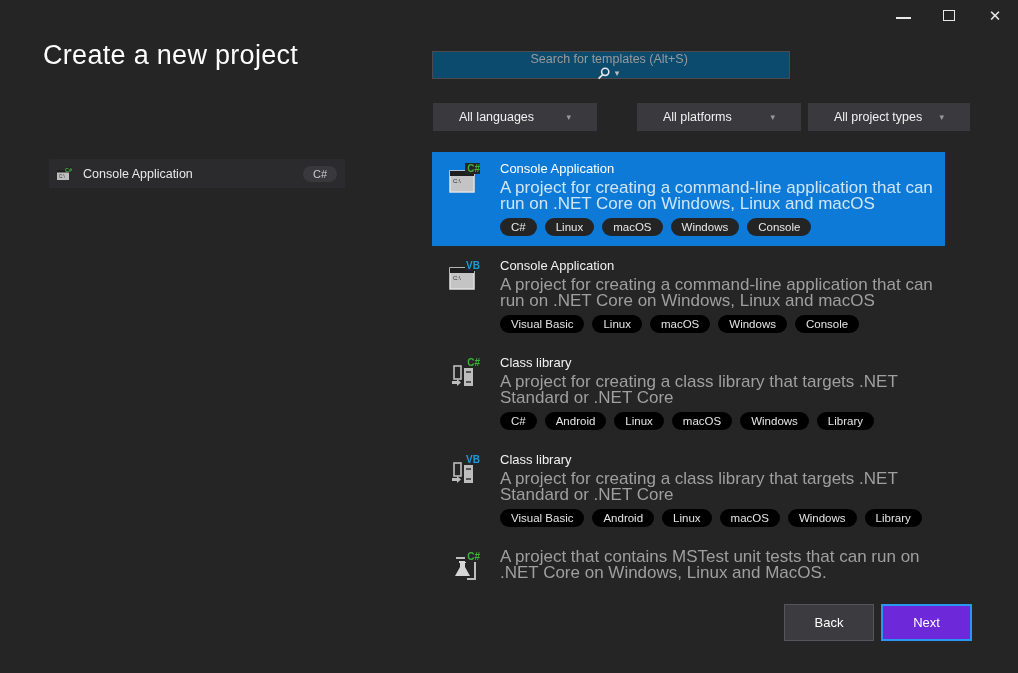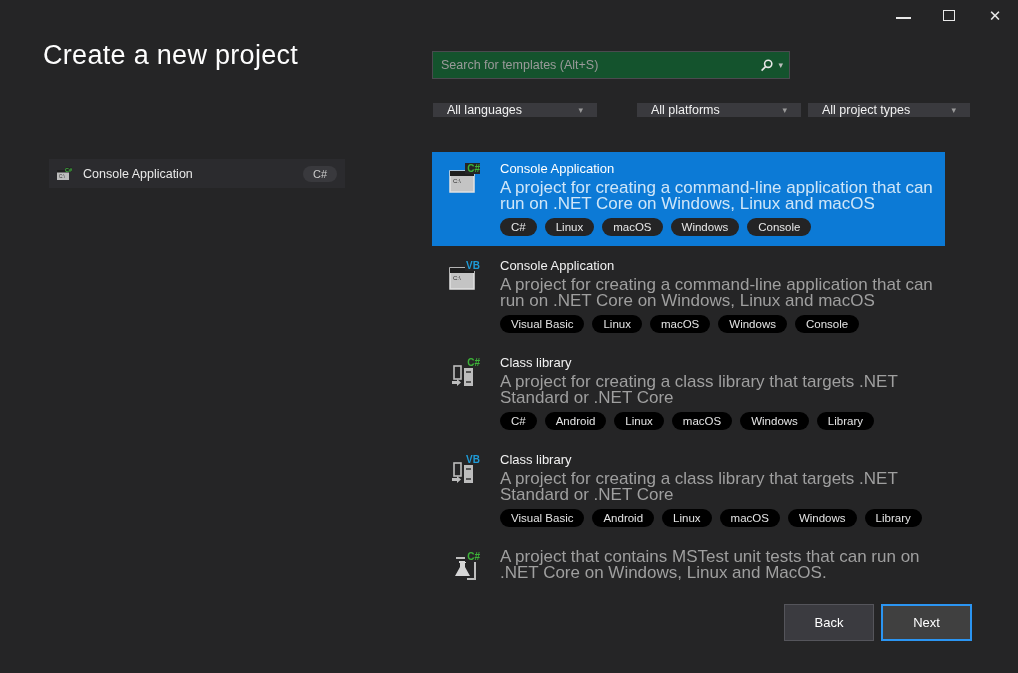--- a/index.html
+++ b/index.html
@@ -15,35 +15,35 @@
   .win-btn { width:46px; height:30px; display:flex; align-items:center; justify-content:center; cursor:default; }
   .glyph-min { width:15px; height:2px; background:#e8e8e8; margin-top:6px; }
   .glyph-max { width:12px; height:11px; border:1.5px solid #e8e8e8; }
   .glyph-close { color:#e8e8e8; font-size:15px; line-height:1; }
 
   
   .page-title { position:absolute; left:43px; top:40px; font-size:27px; font-weight:300; color:#fdfdfd; letter-spacing:0.3px; }
 
   .search-box {
     position:absolute; left:432px; top:51px; width:358px; height:28px;
-    background:#14532d; border:1px solid #4a4a4f; display:flex; align-items:center;
+    background:#0c4a6e; border:1px solid #4a4a4f; display:flex; align-items:center;flex-direction:column;
   }
   .search-box input {
     flex:1; height:100%; background:transparent; border:none; outline:none;
     color:#e8e8e8; font-size:12.5px; padding:0 8px; font-family:"Liberation Sans", sans-serif;
   }
   .search-box input::placeholder { color:#9a9a9a; }
   .search-icons { display:flex; align-items:center; padding-right:6px; gap:4px; }
   .search-caret { color:#bdbdbd; font-size:9px; }
 
   .filters { position:absolute; left:433px; top:103px; width:537px; }
   .filter {
-    position:absolute; top:0; height:14px; background:#3a3a3e;
+    position:absolute; top:0; height:28px; background:#3a3a3e;
     display:flex; align-items:center; justify-content:space-between;
-    padding:0 14px; font-size:12.5px; color:#f1f1f1; cursor:default;
+    padding:0 26px; font-size:12.5px; color:#f1f1f1; cursor:default;
   }
   .filter .caret { color:#9a9a9a; font-size:9px; margin-left:8px; }
   .filter.f0 { left:0; width:164px; }
   .filter.f1 { left:204px; width:164px; }
   .filter.f2 { left:375px; width:162px; }
 
   
   .recent-heading { position:absolute; left:49px; top:111px; font-size:15.5px; color:#f5f5f5; }
   .recent-item {
     position:absolute; left:49px; top:159px; width:296px; height:29px;
@@ -73,21 +73,21 @@
   }
   .tpl-item.selected .tag { background:#242425; color:#e8e8e8; }
   .tpl-item.dimmed .tag { opacity:0.42; }
 
   
   .footer-btn {
     position:absolute; top:604px; height:37px; display:flex; align-items:center; justify-content:center;
     font-size:13px; color:#ffffff; cursor:default;
   }
   .btn-back { left:784px; width:90px; background:#3b3b40; border:1px solid #55555b; }
-  .btn-next { left:881px; width:91px; background:#404040; border:2px solid #2b95f2; }
+  .btn-next { left:881px; width:91px; background:#6d28d9; border:2px solid #2b95f2; }
 </style>
 </head>
 <body>
 
 <div id="app">
 
   <div class="win-controls">
     <div class="win-btn">
       <div class="glyph-min"></div>
     </div>

